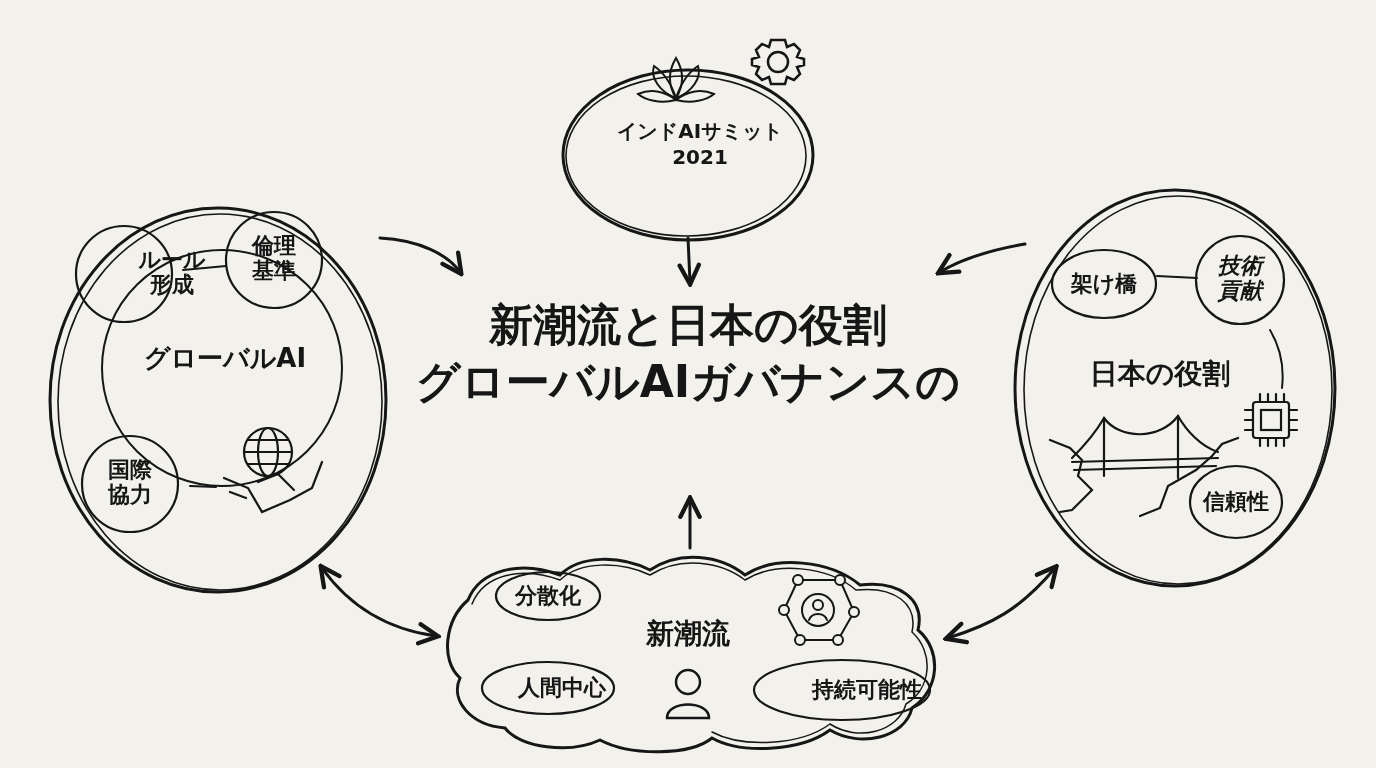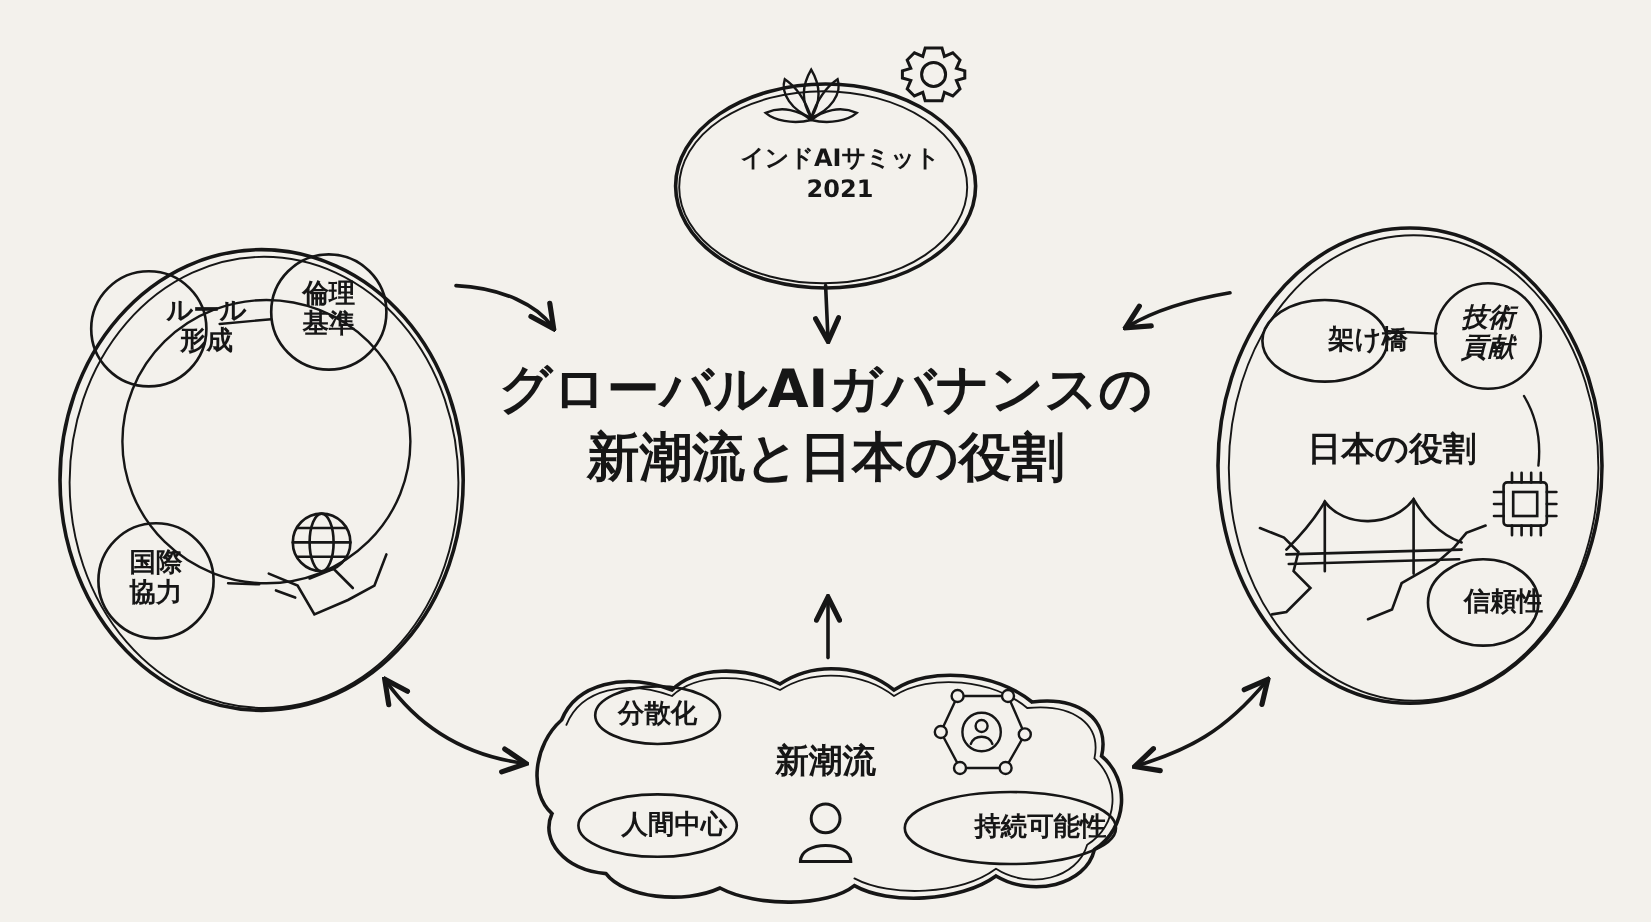--- a/index.html
+++ b/index.html
@@ -115,48 +115,49 @@
       <path d="M380 238 C420 240 448 255 460 272"></path>
       <path d="M1025 244 C990 250 960 260 940 272"></path>
       <path d="M690 548 L690 500"></path>
       <path d="M1055 568 C1020 610 990 625 948 638" marker-start="url(#ah)"></path>
       <path d="M322 568 C352 610 392 630 436 636" marker-start="url(#ah)"></path>
     </g>
   </g>
 </svg>
 
 <div class="t title">
+  <span class="l">新潮流と日本の役割</span>
   <span class="l">グローバルAIガバナンスの</span>
-  <span class="l">新潮流と日本の役割</span>
 </div>
 
 <div class="t" style="left:568px;top:118px;width:240px;font-size:20px;line-height:1.3;padding-left:12px;">
   <div>インドAIサミット</div>
   <div>2021</div>
 </div>
 
 <div class="t sub" style="left:110px;top:340px;width:230px;font-size:26px;line-height:1.4;">
+  <div>グローバルAI</div>
 </div>
 <div class="t node" style="left:84px;top:247px;width:80px;margin-left:48px;">
   <div>ルール</div>
     <div>形成</div>
 </div>
 <div class="t node" style="left:234px;top:233px;width:80px;">
   <div>倫理</div>
     <div>基準</div>
 </div>
 <div class="t node" style="left:90px;top:457px;width:80px;">
   <div>国際</div>
     <div>協力</div>
 </div>
 
 <div class="t sub" style="left:1060px;top:358px;width:200px;">日本の役割</div>
-<div class="t node" style="left:1054px;top:271px;width:100px;margin-left:36px;">架け橋</div>
+<div class="t node" style="left:1054px;top:271px;width:100px;">架け橋</div>
 <div class="t node" style="left:1200px;top:253px;width:80px;font-style:italic;">
   <div>技術</div>
     <div>貢献</div>
 </div>
-<div class="t node" style="left:1186px;top:489px;width:100px;text-align:right;">信頼性</div>
+<div class="t node" style="left:1186px;top:489px;width:100px;">信頼性</div>
 
 <div class="t sub" style="left:598px;top:618px;width:180px;">新潮流</div>
 <div class="t node" style="left:496px;top:583px;width:104px;">分散化</div>
 <div class="t node" style="left:484px;top:675px;width:156px;">人間中心</div>
 <div class="t node" style="left:762px;top:677px;width:160px;text-align:right;">持続可能性</div>
 
 </body></html>

